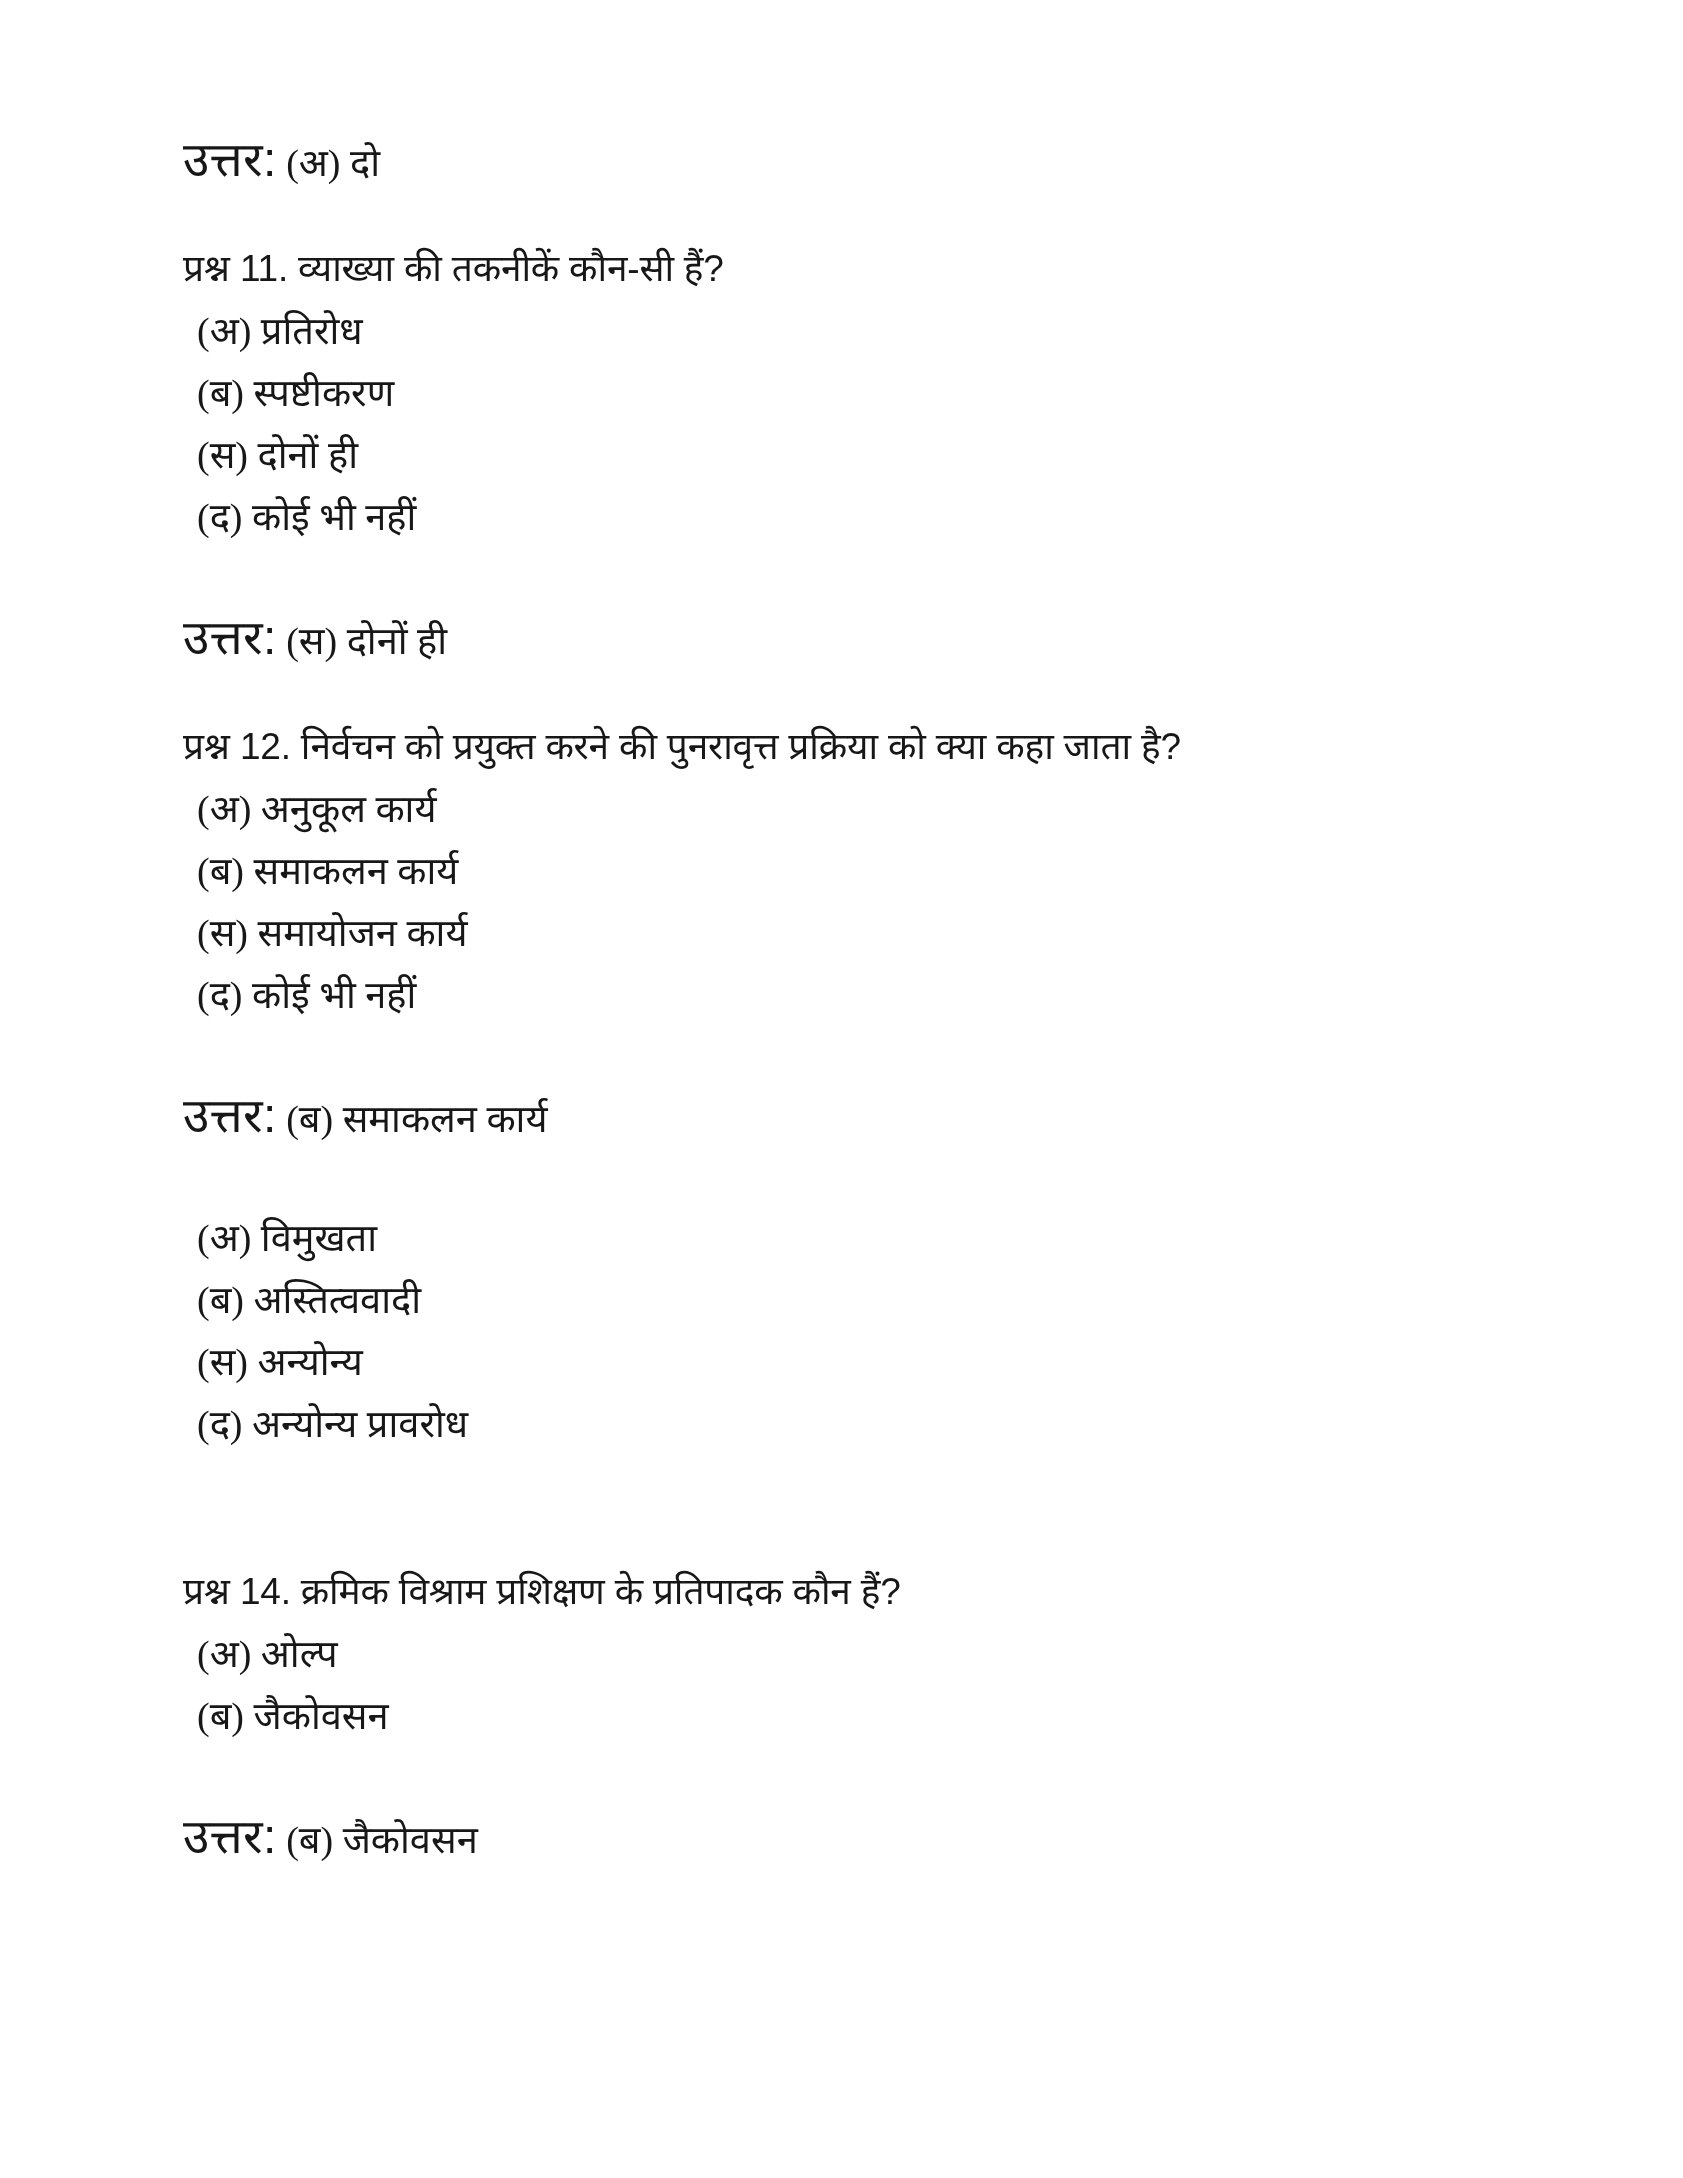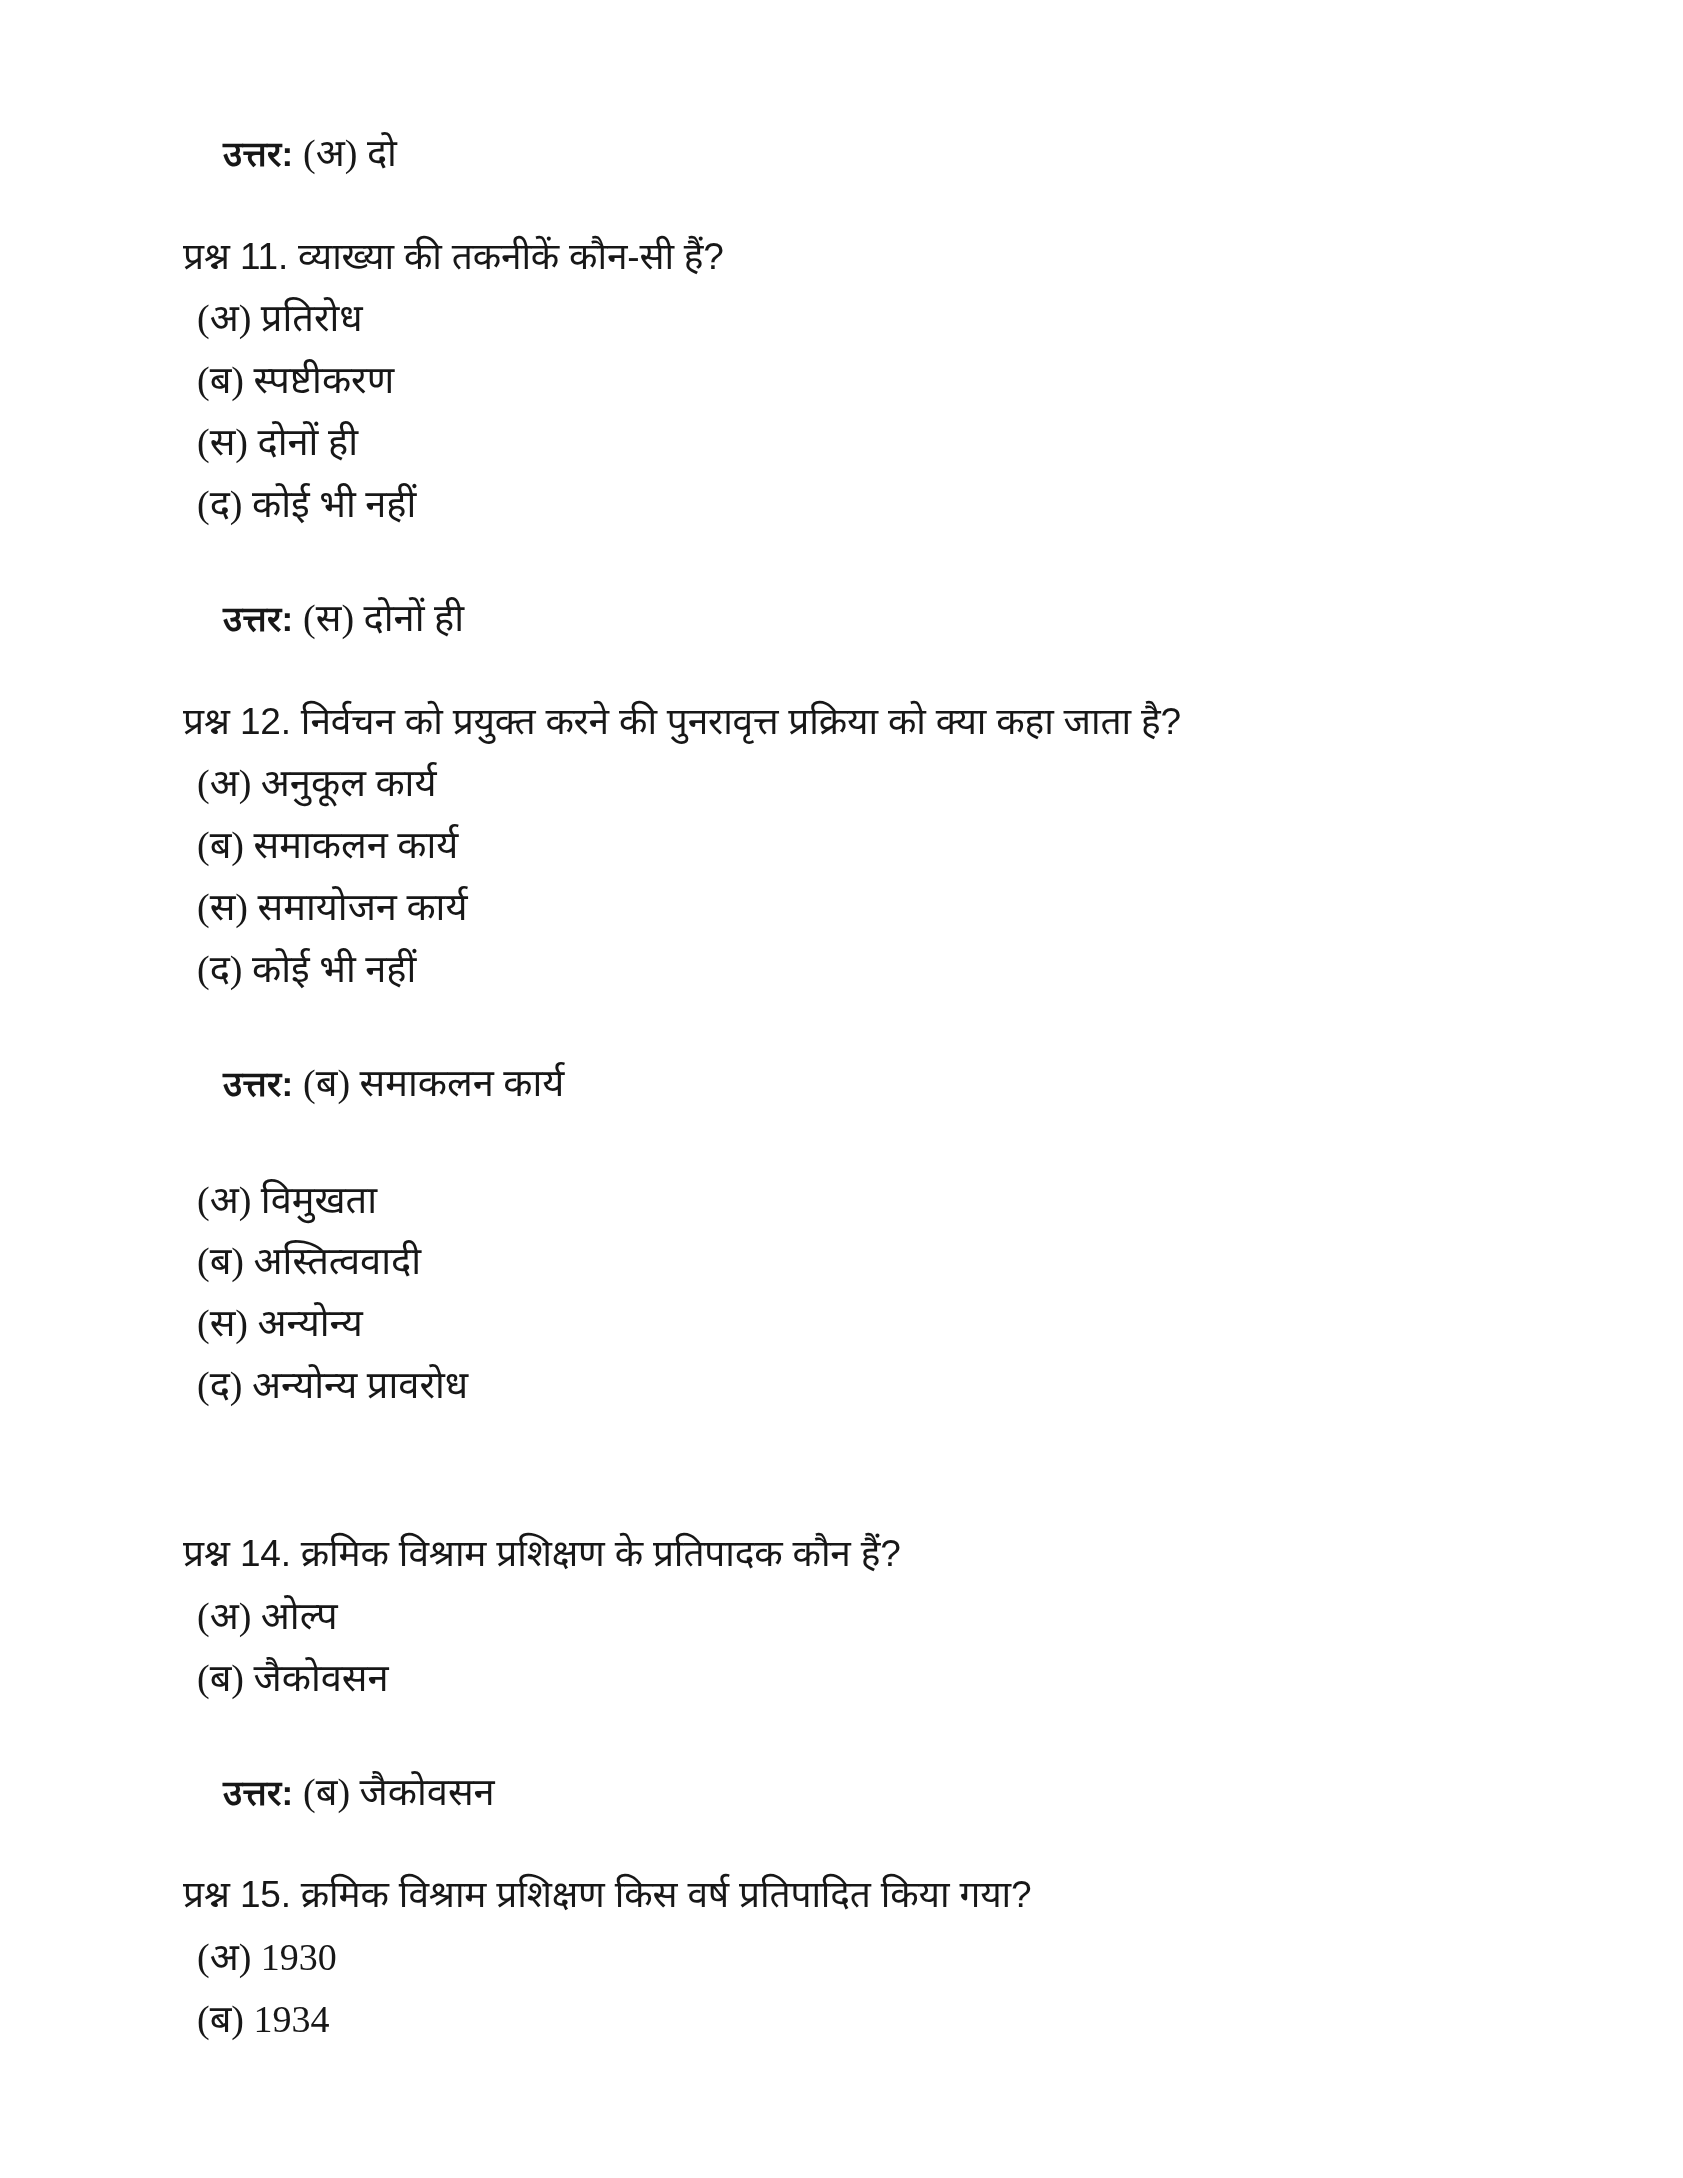--- a/index.html
+++ b/index.html
@@ -26,25 +26,24 @@
   }
 
   
   .answer-line {
     font-size: 38px;
     line-height: 1.28;
     margin: 0 0 0 0;
     white-space: nowrap;
   }
   .answer-label {
-    font-weight: bold;
+    font-weight: normal;
     font-family: "Liberation Sans", "DejaVu Sans", sans-serif;
-    font-size: 35px;
+    font-size: 48px;
     letter-spacing: 0.3px;
-    margin-left: 40px;
   }
   .answer-text {
     font-weight: normal;
   }
 
   
   .q-block {
     margin: 0;
   }
 
@@ -150,23 +149,16 @@
 
     <div class="gap-before-answer"></div>
 
     <p class="answer-line">
       <span class="answer-label">उत्तर:</span>
       <span class="answer-text">(ब) जैकोवसन</span>
     </p>
 
     <div class="gap-after-answer"></div>
 
-    <div class="q-block">
-      <p class="q-heading">प्रश्न 15. क्रमिक विश्राम प्रशिक्षण किस वर्ष प्रतिपादित किया गया?</p>
-      <ul class="q-options">
-        <li class="q-option">(अ) 1930</li>
-        <li class="q-option">(ब) 1934</li>
-      </ul>
-    </div>
 
   </div>
 </div>
 
 
 </body></html>

